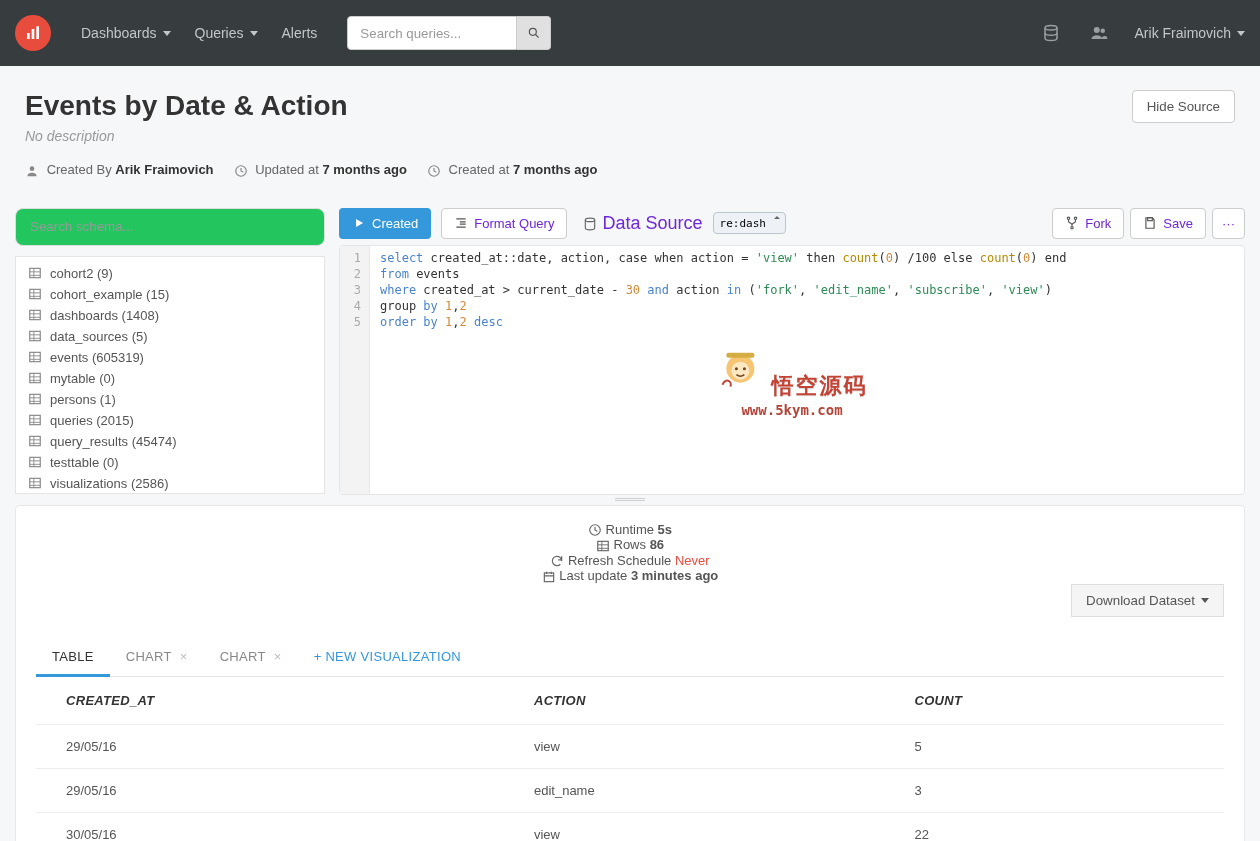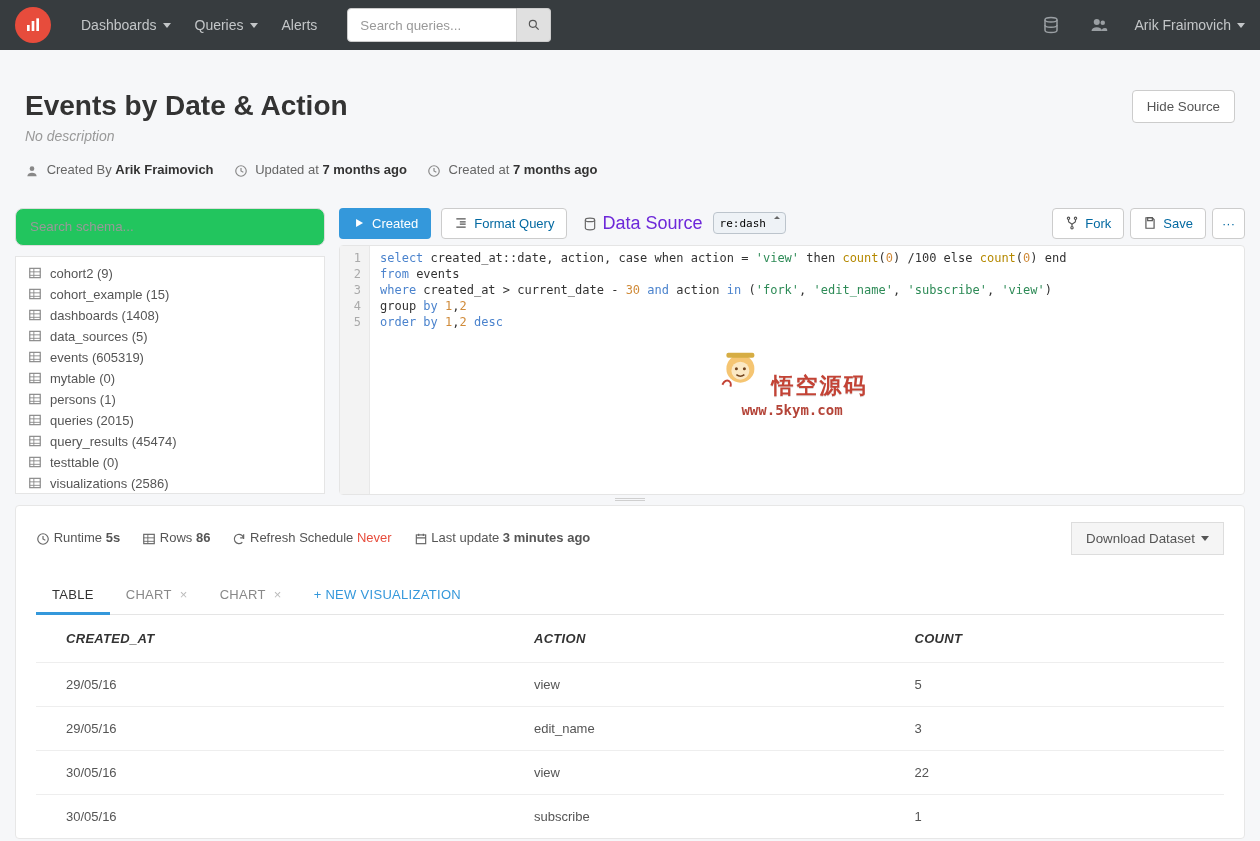--- a/index.html
+++ b/index.html
@@ -1,32 +1,32 @@
 <!DOCTYPE html>
 <html><head>
   <meta charset="utf-8">
   <style>
     * { box-sizing: border-box; margin: 0; padding: 0; }
     body { font-family: -apple-system, BlinkMacSystemFont, "Segoe UI", Helvetica, Arial, sans-serif; background: #f6f7f9; color: #333; font-size: 14px; }
 
     
-    .topnav { height: 50px; background: #373c3f; color: #c3c6c8; display: flex; align-items: center; padding: 0 15px; }
+    .topnav { height: 66px; background: #373c3f; color: #c3c6c8; display: flex; align-items: center; padding: 0 15px; }
     .logo { width: 36px; height: 36px; border-radius: 50%; background: #e74c3c; display:flex; align-items:center; justify-content:center; margin-right: 18px; }
     .logo svg { width:16px; height:16px; }
     .nav-item { padding: 0 12px; height: 50px; display:flex; align-items:center; cursor:pointer; color:#c3c6c8; }
     .nav-item .caret { margin-left:6px; }
     .search-wrap { display:flex; margin-left: 18px; }
     .search-input { width: 170px; height: 34px; background:#fff; border:1px solid #ccc; border-radius:4px 0 0 4px; padding: 0 12px; color:#555; }
     .search-input::placeholder { color:#999; }
     .search-btn { width:34px; height:34px; background:#e0e0e0; border:1px solid #ccc; border-left:none; border-radius:0 4px 4px 0; display:flex; align-items:center; justify-content:center; cursor:pointer; }
     .spacer { flex:1; }
     .nav-icon { width:36px; height:36px; display:flex; align-items:center; justify-content:center; cursor:pointer; color:#9a9fa3; margin:0 6px; }
 
     
-    .page { padding: 40px 25px 0 25px; }
+    .page { padding: 24px 25px 0 25px; }
     .page-header { display:flex; align-items:flex-start; }
     .page-title-wrap { flex:1; }
     .page-title { font-size: 28px; font-weight: 600; color:#333; }
     .page-desc { font-style: italic; color:#999; margin-top:6px; }
     .hide-source-btn { background:#fff; border:1px solid #ccc; border-radius:4px; padding:8px 14px; cursor:pointer; color:#555; }
     .meta-row { margin-top:18px; color:#666; font-size:13px; display:flex; gap:20px; flex-wrap:wrap; }
     .meta-row b { font-weight:600; color:#333; }
     .meta-icon { margin-right:4px; color:#888; }
 
     
@@ -34,21 +34,21 @@
     .schema-panel { width: 310px; }
     .schema-search { width:100%; height:38px; border:1px solid #ddd; border-radius:8px; padding:0 14px; background:#22c55e; color:#555; }
     .schema-search::placeholder { color:#999; }
     .schema-list { background:#fff; border:1px solid #e5e5e5; border-radius:0; margin-top:10px; padding:6px 0; max-height: 238px; overflow:auto; }
     .schema-item { padding:3px 12px; color:#555; font-size:13px; cursor:pointer; display:flex; align-items:center; gap:8px; }
 
     .editor-col { flex:1; display:flex; flex-direction:column; }
     .editor-toolbar { display:flex; align-items:center; gap:10px; margin-bottom:6px; }
     .btn { border-radius:4px; padding:7px 12px; font-size:13px; cursor:pointer; display:inline-flex; align-items:center; gap:6px; border:1px solid transparent; }
     .btn-primary { background:#3498db; color:#fff; }
-    .btn-default { background:#fff; border:1px solid #ccc; color:#0369a1; }
+    .btn-default { background:#fff; border:1px solid #ccc; color:#6d28d9; }
     .ds-label { color:#6d28d9; font-size:18px; margin-left:6px; }
     .ds-select { border:1px solid #bcc4cc; border-radius:4px; height:22px; font-size:11px; padding:0 18px 0 6px; background:#eef2f6; font-family:monospace; position:relative; appearance:none; }
     .ds-select-wrap { position:relative; display:inline-block; }
     .ds-select-wrap::after { content:''; position:absolute; right:6px; top:4px; width:0;height:0; border-left:3px solid transparent; border-right:3px solid transparent; border-bottom:3px solid #666; }
     .ds-select-wrap::before { content:''; position:absolute; right:6px; bottom:4px; width:0;height:0; border-left:3px solid transparent; border-right:3px solid transparent; border-top:3px solid #666; }
     .toolbar-right { margin-left:auto; display:flex; gap:6px; }
     .btn-icon-only { padding:7px 9px; }
 
     .code-editor { background:#fff; border:1px solid #e5e5e5; border-radius:4px; display:flex; min-height:250px; font-family: Menlo, Consolas, monospace; font-size:12px; line-height:1.35; position:relative; }
     .gutter { background:#f3f3f3; border-right:1px solid #e8e8e8; padding:4px 8px; text-align:right; color:#aaa; user-select:none; width:30px; }
@@ -62,21 +62,21 @@
     .wm-circle { width:48px;height:48px; display:inline-block; }
     .wm-title { font-size:22px; font-weight:700; color:#444; font-family: "Microsoft YaHei", sans-serif; letter-spacing:2px; }
     .wm-title .ds { color:#c0392b; text-shadow:0 1px 0 rgba(0,0,0,.15); }
     .wm-sub { color:#b03a2e; font-size:14px; font-weight:600; }
 
     .resize-handle { height:10px; display:flex; align-items:center; justify-content:center; cursor:row-resize; }
     .resize-handle div { width:30px; height:3px; border-top:1px solid #cfcfcf; border-bottom:1px solid #cfcfcf; }
 
     
     .results { background:#fff; border:1px solid #e7e7e7; border-radius:4px; margin:0 15px; padding:16px 20px 0 20px; }
-    .results-meta { display:flex; align-items:center; gap:22px; color:#555; font-size:13px; }
+    .results-meta { display:flex; align-items:center; color:#555; font-size:13px;flex-direction:column; }
     .results-meta b { font-weight:600; }
     .refresh-never { color:#e74c3c; }
     .download-btn { margin-left:auto; background:#f5f5f5; border:1px solid #ddd; border-radius:0; padding:8px 14px; color:#555; cursor:pointer; display:inline-flex; align-items:center; gap:6px; }
 
     .tabs { display:flex; margin-top:20px; border-bottom:1px solid #e5e5e5; font-size:13px; }
     .tab { padding:12px 16px; color:#888; cursor:pointer; text-transform:uppercase; letter-spacing:.3px; position:relative; display:flex; align-items:center; gap:8px; }
     .tab.active { color:#333; }
     .tab.active::after { content:''; position:absolute; left:0; right:0; bottom:-1px; height:3px; background:#3498db; }
     .tab .close { color:#bbb; cursor:pointer; }
     .tab.newviz { color:#3498db; }

